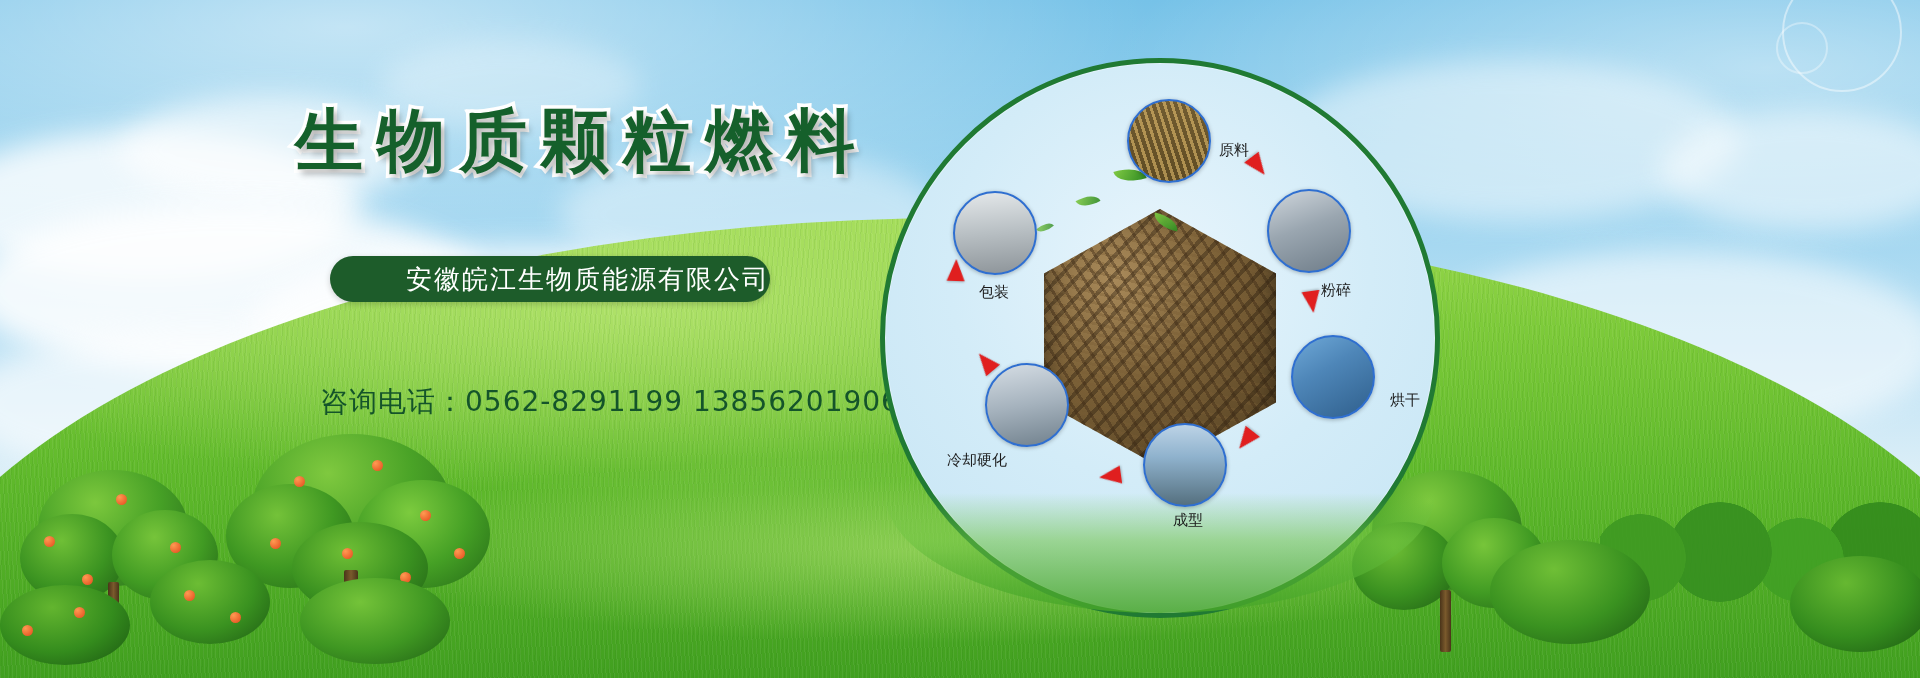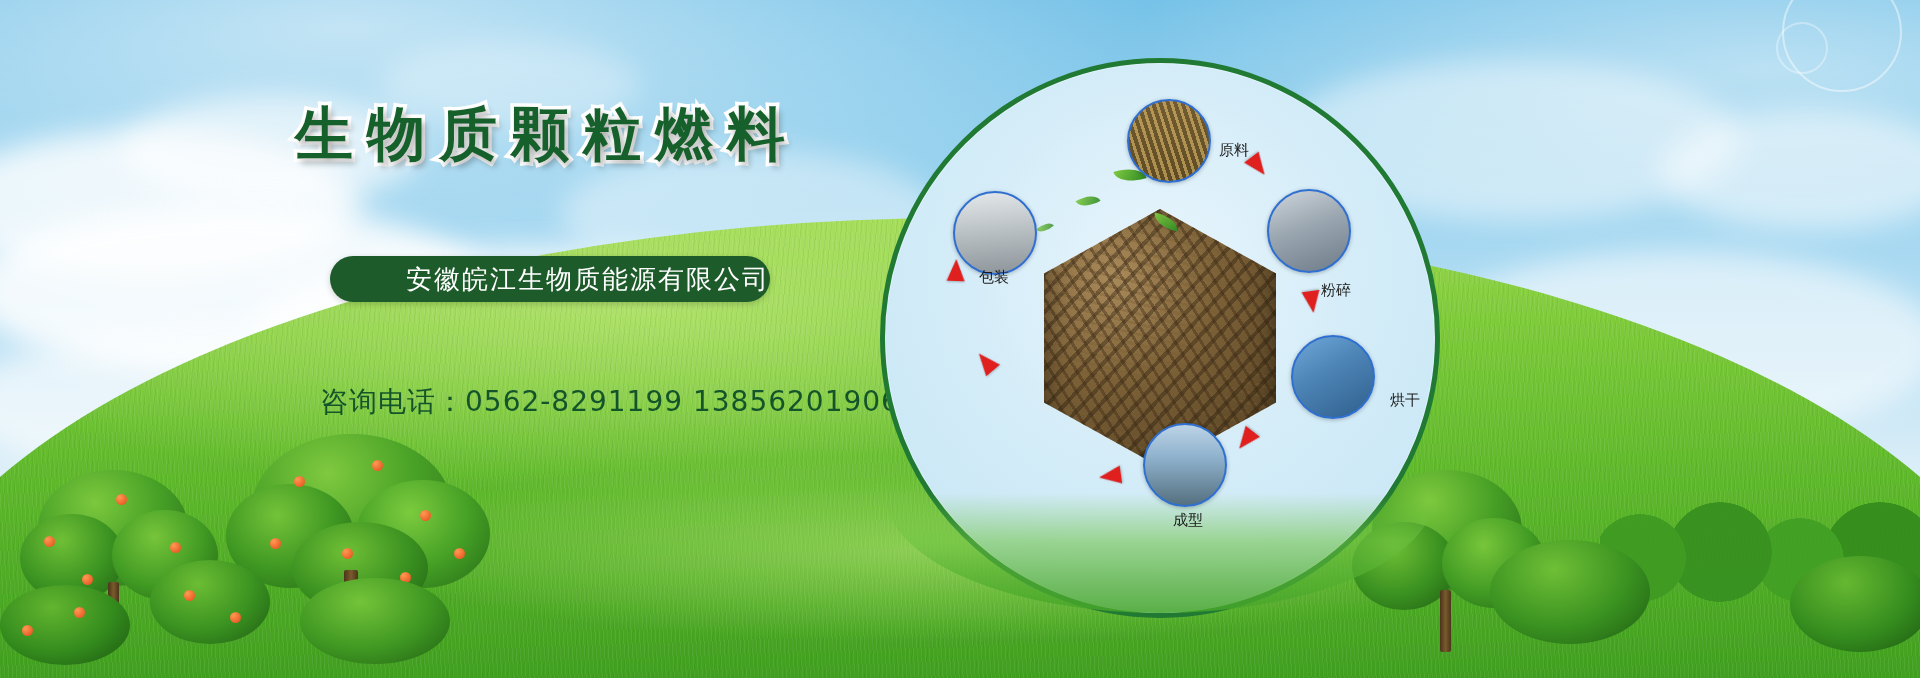--- a/index.html
+++ b/index.html
@@ -129,21 +129,21 @@
       radial-gradient(ellipse 56px 52px at 280px 66px, #348c1d 0 99%, transparent 100%);
     opacity:.92;
   }
 
   
   .copy{ position:absolute; left:0; top:0; width:960px; height:678px; }
 
   .headline{
     position:absolute; left:295px; top:96px;
     font-family:"DejaVu Sans","Liberation Sans",sans-serif;
-    font-size:58px; font-weight:bold; letter-spacing:14px;
+    font-size:68px; font-weight:bold; letter-spacing:14px;
     color:#15602b; white-space:nowrap;
     -webkit-text-stroke:7px #ffffff;
     paint-order:stroke fill;
     text-shadow:4px 5px 6px rgba(0,0,0,.30);
   }
 
   .badge{
     position:absolute; display:flex; align-items:center; justify-content:center;
     background:#1d5c2a; border-radius:34px;
     color:#ffffff; font-size:26px; letter-spacing:2px; white-space:nowrap;
@@ -197,21 +197,21 @@
   .n-raw   .lbl{ left:92px;  top:42px; }
   .n-crush { left:382px; top:126px; }
   .n-crush .lbl{ left:54px;  top:92px; }
   .n-dry   { left:406px; top:272px; }
   .n-dry   .lbl{ left:88px;  top:56px;margin-left:11px; }
   .n-form  { left:258px; top:360px; }
   .n-form  .lbl{ left:30px;  top:88px; }
   .n-cool  { left:100px; top:300px; }
   .n-cool  .lbl{ left:-38px; top:88px; }
   .n-pack  { left:68px;  top:128px; }
-  .n-pack  .lbl{ left:26px;  top:77px; }
+  .n-pack  .lbl{ left:26px;  top:92px; }
 
   
   .ph-raw  { background:
       repeating-linear-gradient(72deg, rgba(182,150,84,.85) 0 3px, rgba(90,70,32,.75) 3px 7px),
       linear-gradient(180deg,#b9a066,#6d5a2c); }
   .ph-crush{ background:
       linear-gradient(160deg,#cfd6dc 0%,#9aa6b0 45%,#6f7d89 100%),
       repeating-linear-gradient(0deg, rgba(255,255,255,.25) 0 2px, rgba(0,0,0,0) 2px 8px); }
   .ph-dry  { background:
       linear-gradient(150deg,#6fa9d8 0%,#4e86b8 40%,#2f5f8c 100%),
@@ -379,20 +379,24 @@
     <div class="node n-dry">
       <div class="photo ph-dry"></div>
       <div class="lbl">烘干</div>
     </div>
 
     <div class="node n-form">
       <div class="photo ph-form"></div>
       <div class="lbl">成型</div>
     </div>
 
+    <div class="node n-cool">
+      <div class="photo ph-cool"></div>
+      <div class="lbl">冷却硬化</div>
+    </div>
 
     <div class="node n-pack">
       <div class="photo ph-pack"></div>
       <div class="lbl">包装</div>
     </div>
 
   </div>
 </div>
 
 </body></html>

